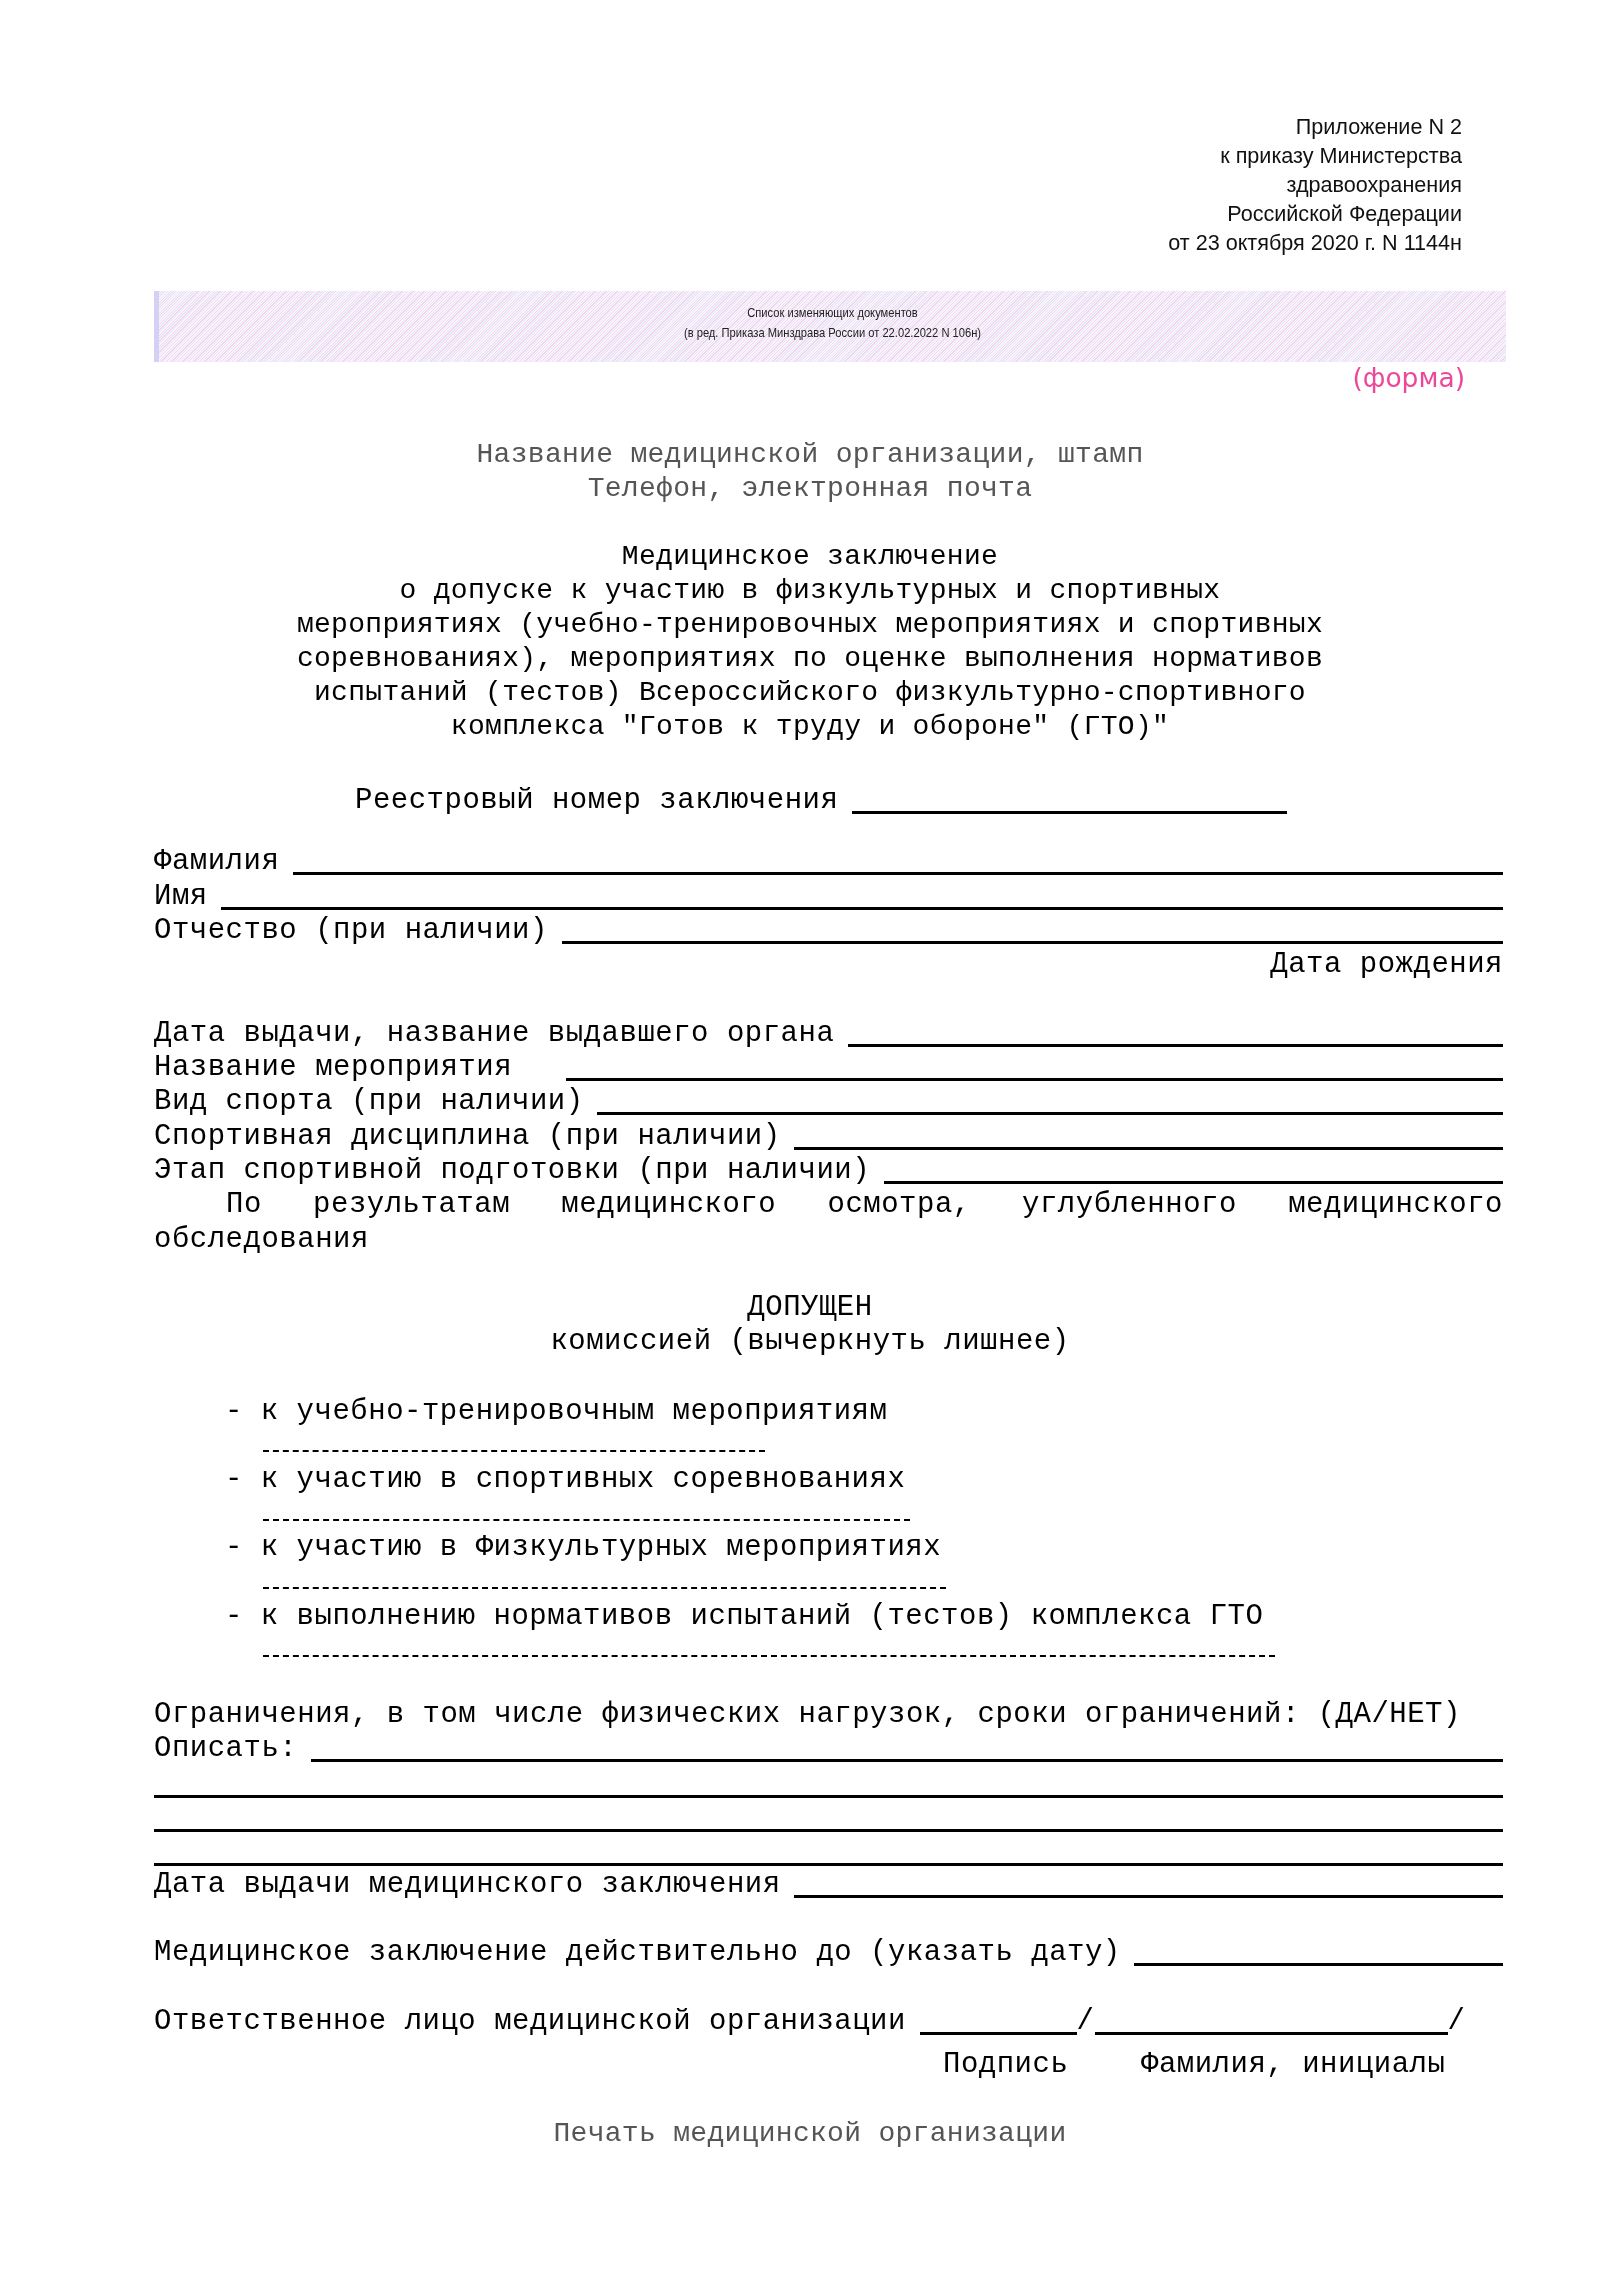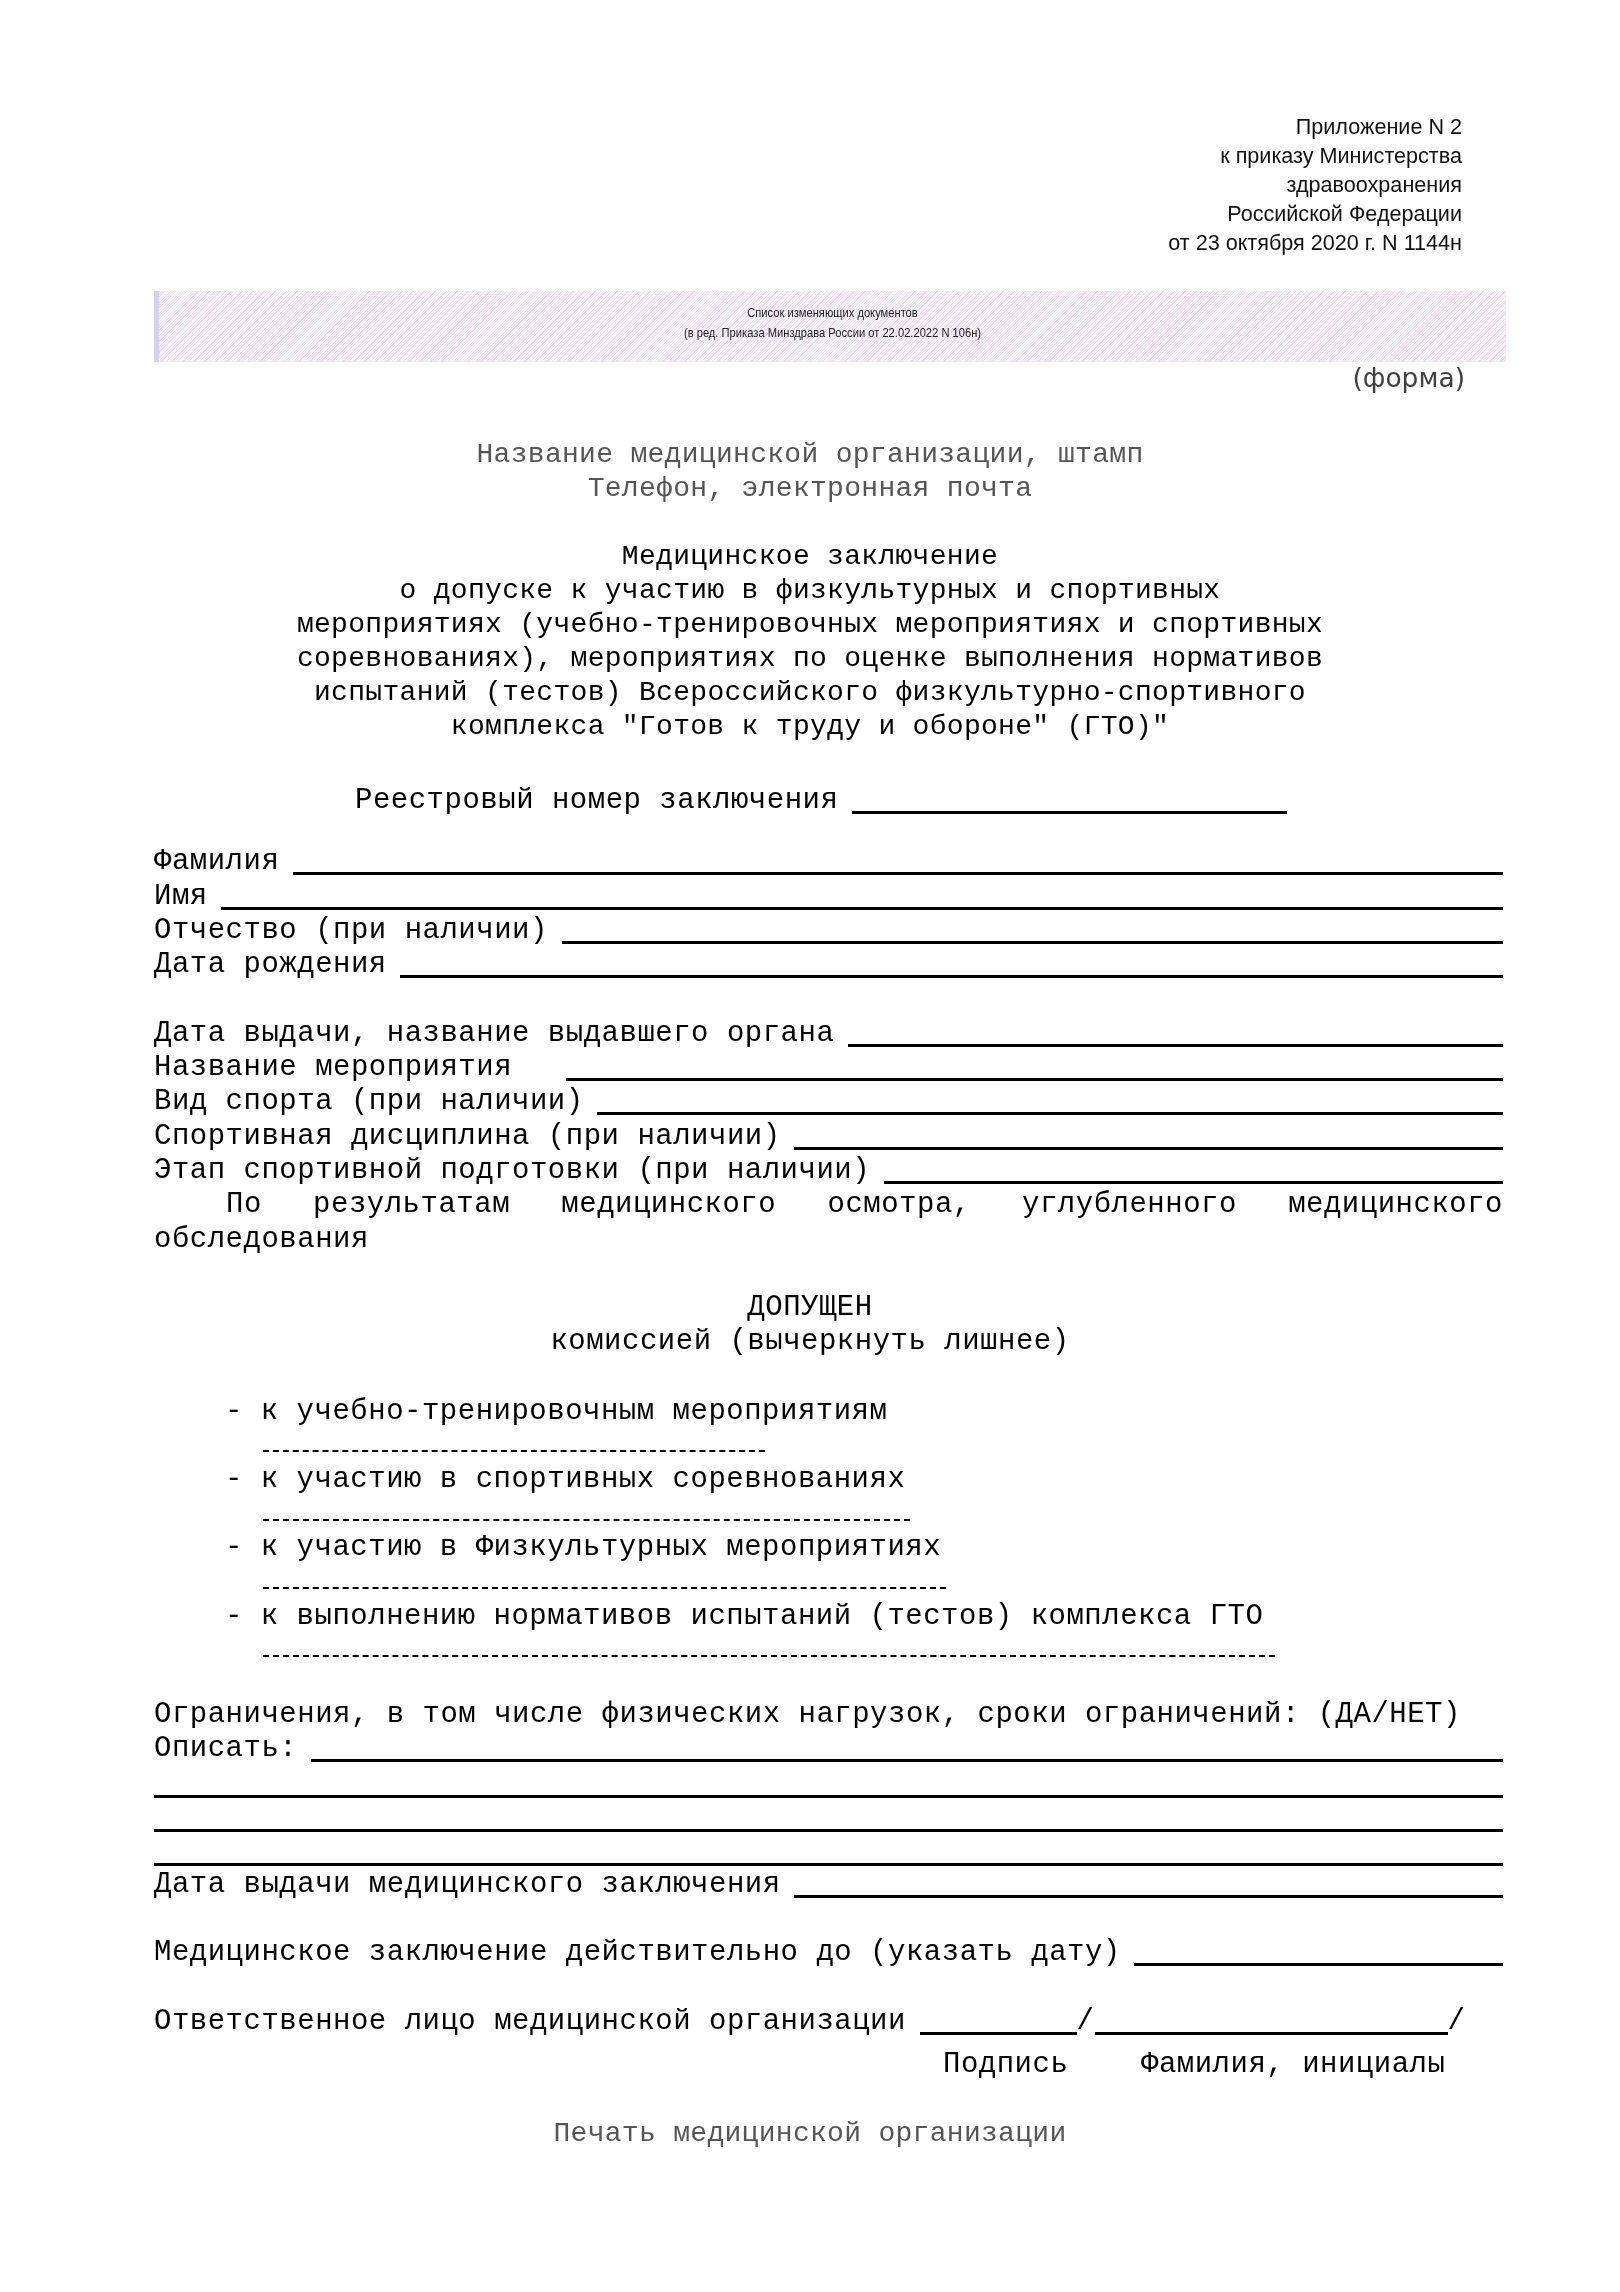--- a/index.html
+++ b/index.html
@@ -11,21 +11,21 @@
   .appendix div { white-space: nowrap; }
 
   .changes-box { position: absolute; left: 154px; top: 275px; width: 1352px; height: 71px;
     background-color: #fbf4fb;
     background-image: repeating-linear-gradient(135deg, rgba(236,170,230,0.45) 0px, rgba(236,170,230,0.45) 1px, transparent 1px, transparent 3.9px),
                       repeating-linear-gradient(135deg, rgba(170,220,240,0.35) 2px, rgba(170,220,240,0.35) 2.9px, transparent 2.9px, transparent 5.9px);
     border-left: 5.9px solid #d6d0f4; box-sizing: border-box;
     font-family: "Liberation Sans", sans-serif; font-size: 12.7px; line-height: 20.6px; text-align: center; color: #222; padding-top: 11.8px; }
   .changes-box div { transform: scaleX(0.88); }
 
-  .forma { position: absolute; right: 115px; top: 346px; font-family: "DejaVu Sans", sans-serif; font-size: 26.5px; color: #404040; }
+  .forma { position: absolute; right: 115px; top: 346px; font-family: "DejaVu Sans", sans-serif; font-size: 26.5px; color: #ec4899; }
 
   .mono { font-family: "Liberation Mono", monospace; }
   .thin { font-weight: normal; color: #555; }
   .bold { font-weight: normal; }
 
   .org-block { position: absolute; left: 0; width: 1620px; top: 422px; text-align: center; font-size: 28px; line-height: 34px; letter-spacing: 0.3px; }
   .title-block { position: absolute; left: 0; width: 1620px; top: 524px; text-align: center; font-size: 28px; line-height: 34px; letter-spacing: 0.3px; }
 
   .text-line { position: absolute; font-size: 29px; line-height: 34px; white-space: pre; letter-spacing: 0.5px; }
 
@@ -97,21 +97,21 @@
     <span class="blank"></span>
   </div>
   <div class="field-row mono bold" style="top:864px;">
     <span class="lbl">Имя</span>
     <span class="blank"></span>
   </div>
   <div class="field-row mono bold" style="top:898px;">
     <span class="lbl">Отчество (при наличии)</span>
     <span class="blank"></span>
   </div>
-  <div class="field-row mono bold" style="top:932px;">
+  <div class="field-row mono bold" style="top:932px;flex-direction:column;">
     <span class="lbl">Дата рождения</span>
     <span class="blank"></span>
   </div>
   <div class="field-row mono bold" style="top:1001px;">
     <span class="lbl">Дата выдачи, название выдавшего органа</span>
     <span class="blank"></span>
   </div>
   <div class="field-row mono bold" style="top:1035px;gap:40px;">
     <span class="lbl">Название мероприятия</span>
     <span class="blank"></span>

